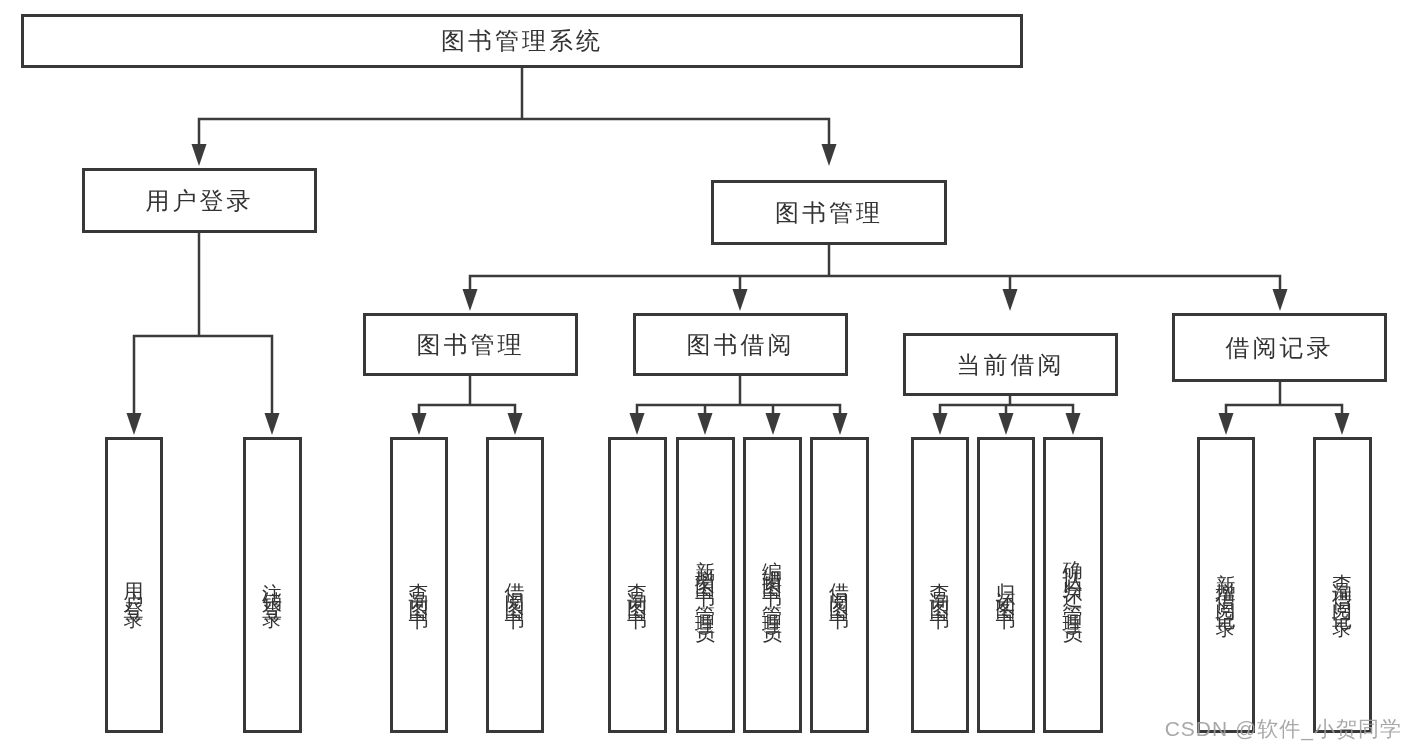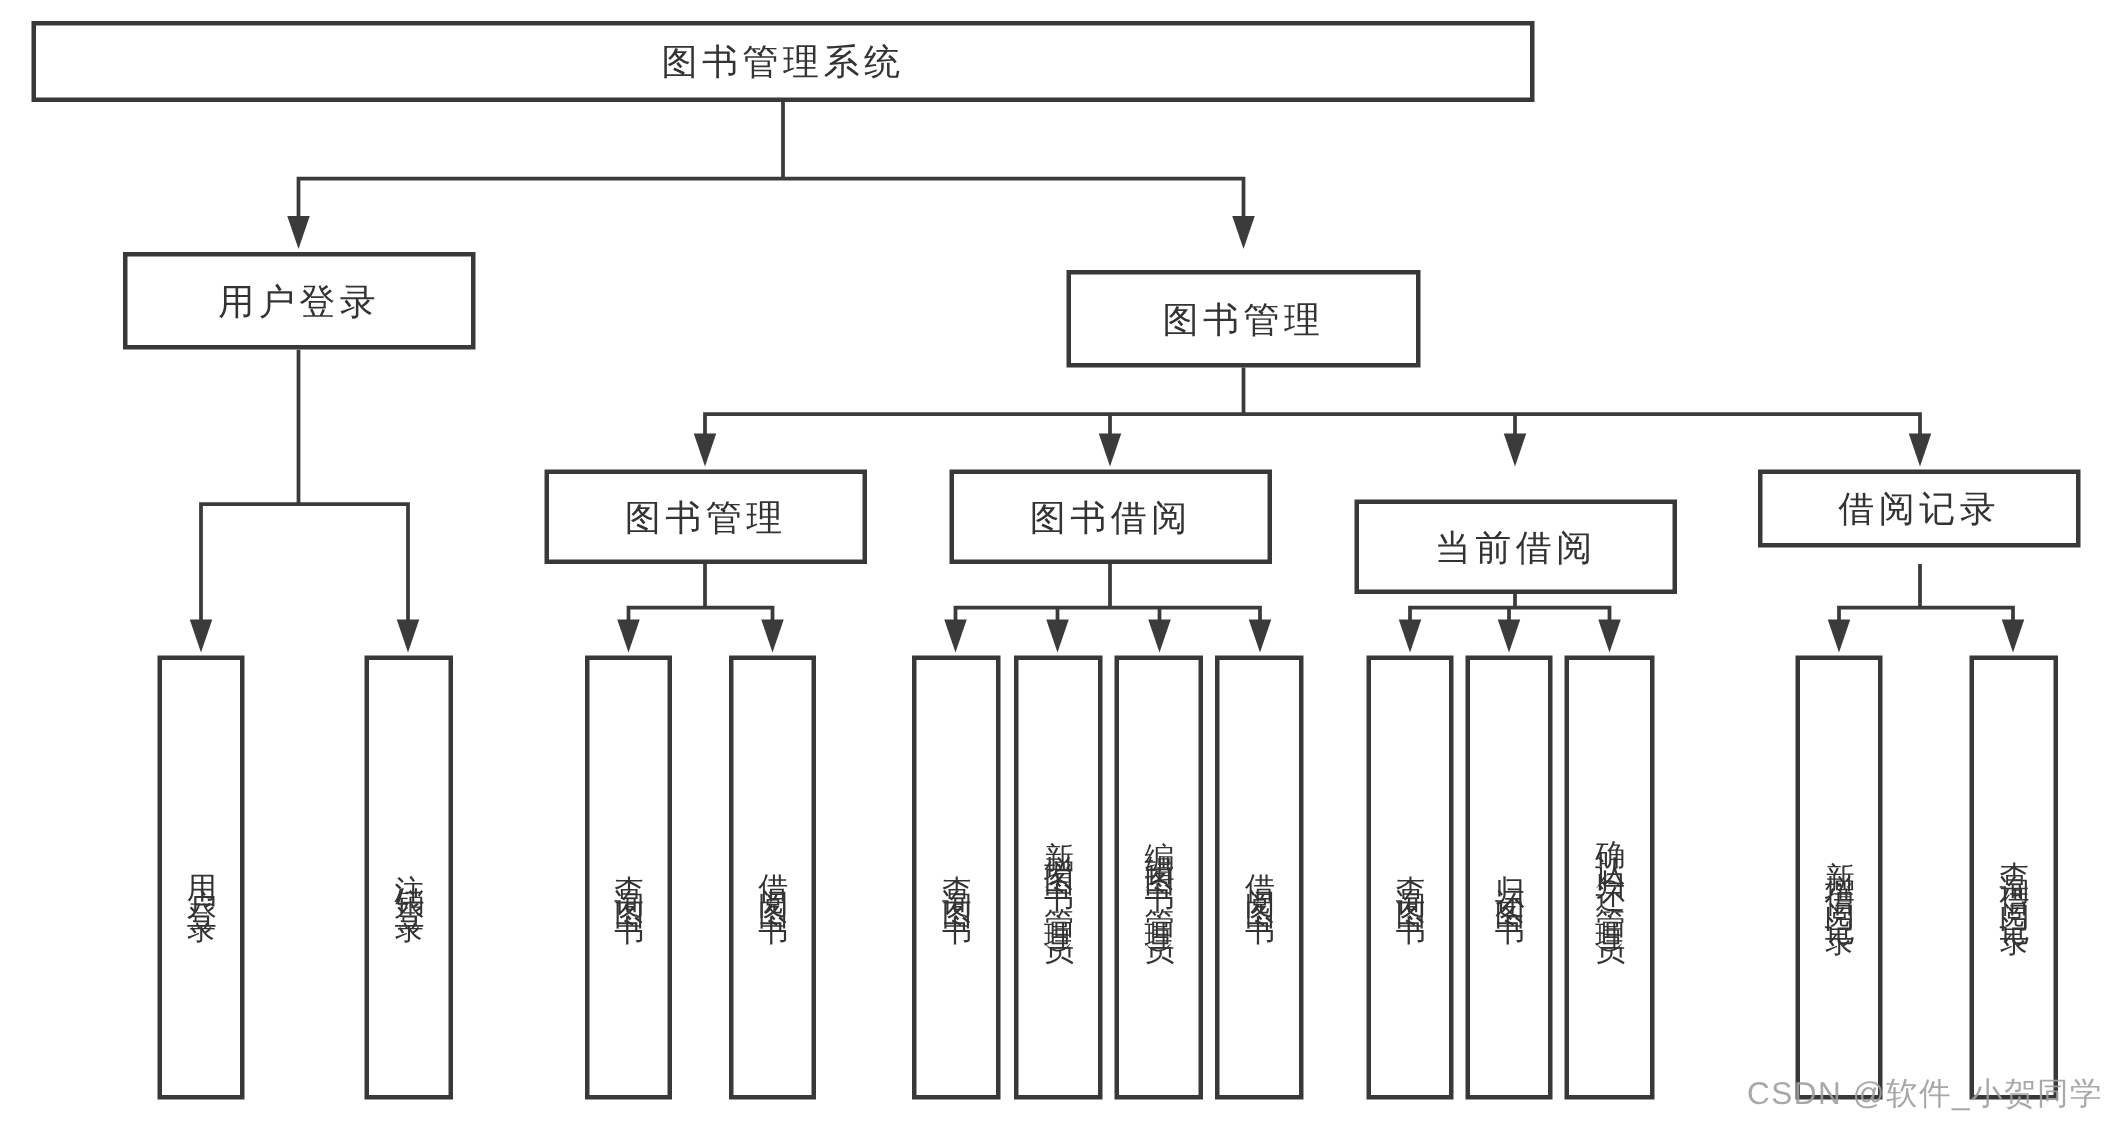--- a/index.html
+++ b/index.html
@@ -114,21 +114,21 @@
   </svg>
 
   <div class="node h" style="left:21px; top:14px; width:1002px; height:54px;">图书管理系统</div>
 
   <div class="node h" style="left:82px; top:168px; width:235px; height:65px;">用户登录</div>
   <div class="node h" style="left:711px; top:168px; width:236px; height:65px;margin-top:12px;">图书管理</div>
 
   <div class="node h" style="left:363px; top:313px; width:215px; height:63px;">图书管理</div>
   <div class="node h" style="left:633px; top:313px; width:215px; height:63px;text-align:right;">图书借阅</div>
   <div class="node h" style="left:903px; top:313px; width:215px; height:63px;margin-top:20px;">当前借阅</div>
-  <div class="node h" style="left:1172px; top:313px; width:215px; height:52px;">借阅记录</div>
+  <div class="node h" style="left:1172px; top:313px; width:215px; height:69px;">借阅记录</div>
 
   <div class="node v" style="left:105px; top:437px; width:58px; height:296px;">用户登录</div>
   <div class="node v" style="left:243px; top:437px; width:59px; height:296px;">注销登录</div>
 
   <div class="node v" style="left:390px; top:437px; width:58px; height:296px;">查询图书</div>
   <div class="node v" style="left:486px; top:437px; width:58px; height:296px;">借阅图书</div>
 
   <div class="node v" style="left:608px; top:437px; width:59px; height:296px;">查询图书</div>
   <div class="node v" style="left:676px; top:437px; width:59px; height:296px;">新增图书（管理员）</div>
   <div class="node v" style="left:743px; top:437px; width:59px; height:296px;">编辑图书（管理员）</div>

